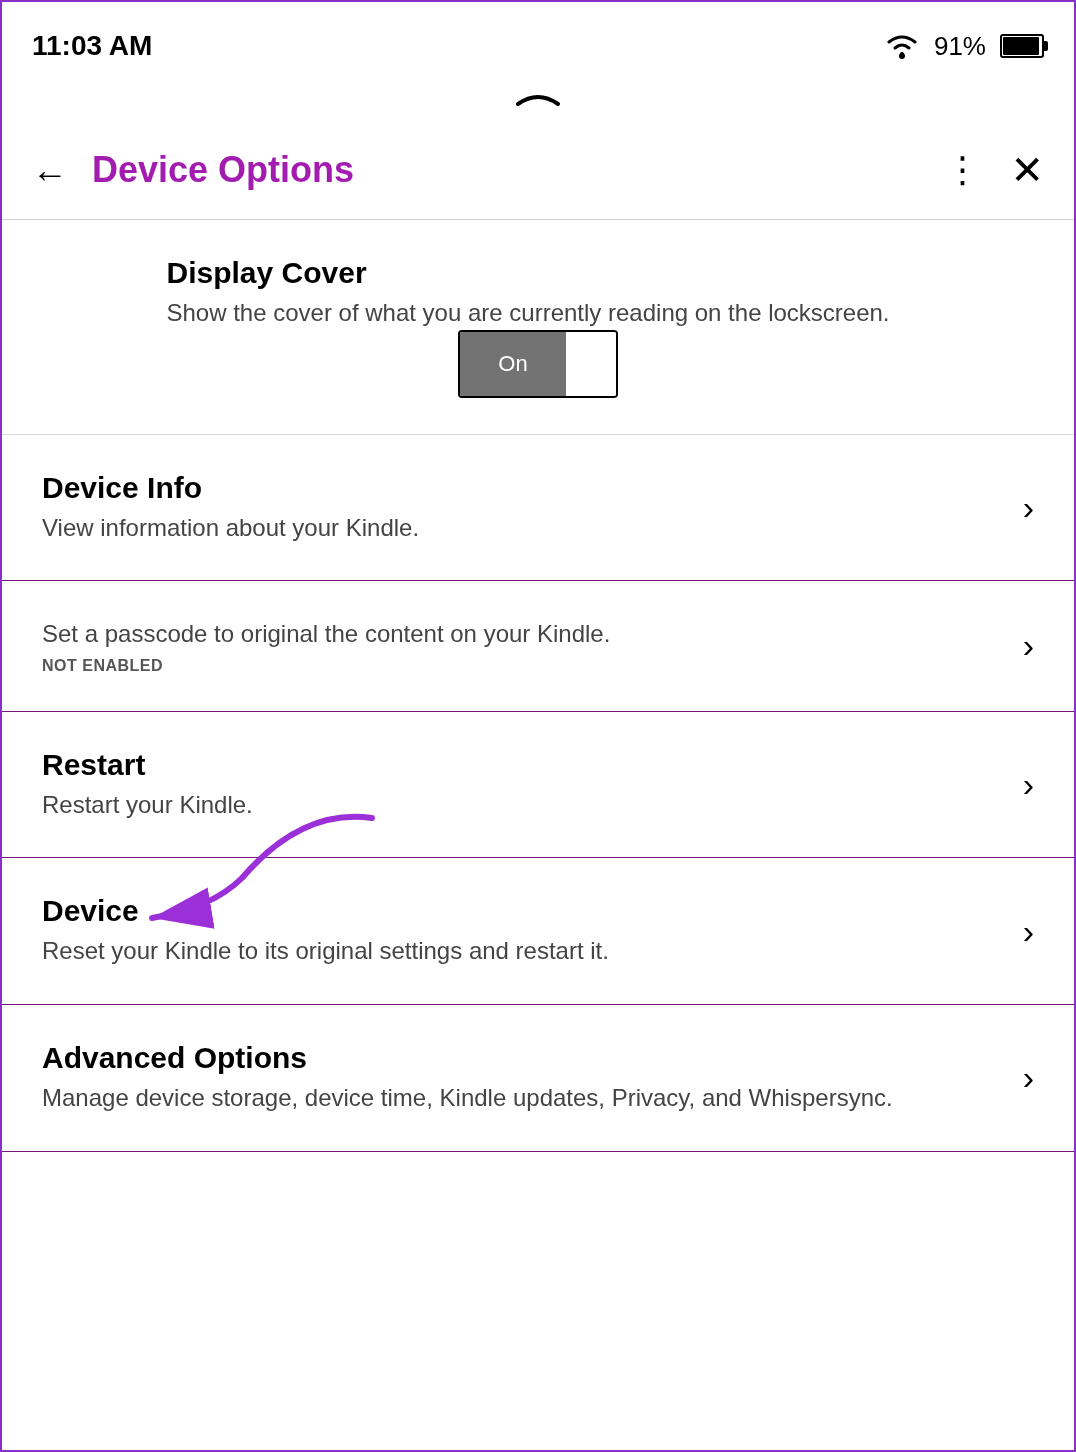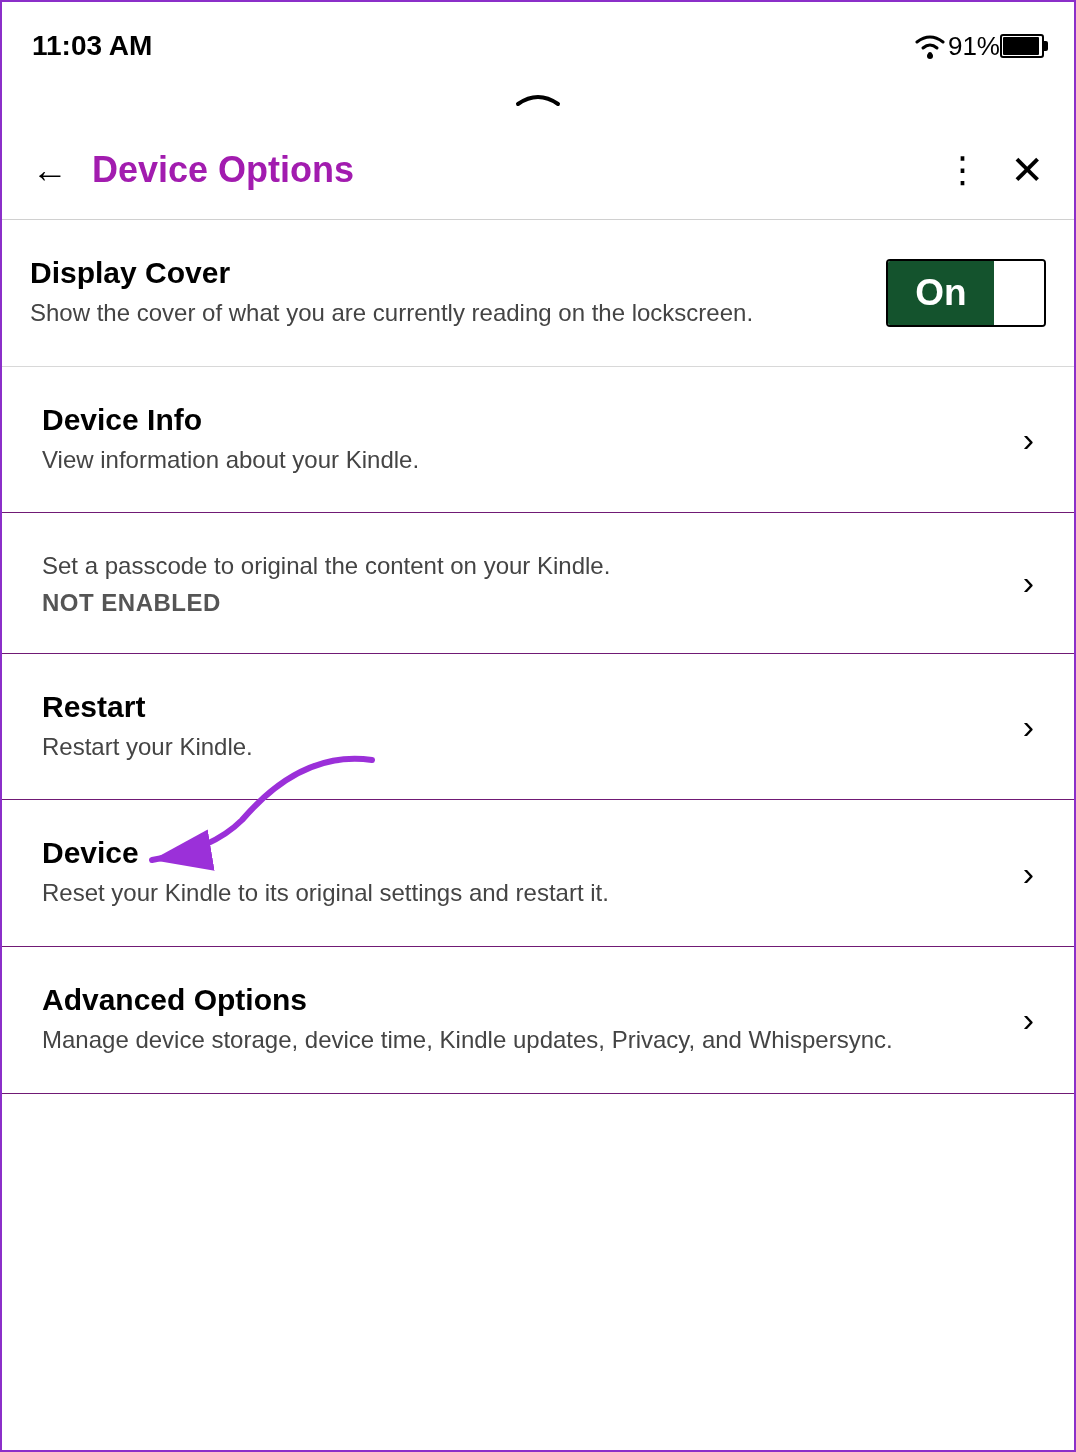--- a/index.html
+++ b/index.html
@@ -28,21 +28,21 @@
 
     .status-time {
       font-size: 28px;
       font-weight: 700;
       color: #000;
     }
 
     .status-right {
       display: flex;
       align-items: center;
-      gap: 0;
+      gap: 14px;
     }
 
     .battery-text {
       font-size: 26px;
       color: #000;
     }
 
     .battery-icon {
       display: inline-flex;
       align-items: center;
@@ -161,21 +161,21 @@
       margin-bottom: 6px;
     }
 
     .menu-item-subtitle {
       font-size: 24px;
       color: #444;
       line-height: 1.4;
     }
 
     .menu-item-status {
-      font-size: 24px;
+      font-size: 16px;
       font-weight: 700;
       color: #555;
       text-transform: uppercase;
       margin-top: 6px;
       letter-spacing: 0.5px;
     }
 
     .chevron {
       font-size: 34px;
       color: #000;
@@ -188,44 +188,45 @@
       align-items: center;
       width: 160px;
       height: 68px;
       border: 2.5px solid #000;
       border-radius: 4px;
       overflow: hidden;
       flex-shrink: 0;
     }
 
     .toggle-on {
-      background: #14532d;
+      background: #737373;
       color: #fff;
-      font-size: 37px;
-      font-weight: 700;
+      font-size: 22px;
+      font-weight: 400;
       display: flex;
       align-items: center;
       justify-content: center;
       flex: 1;
       height: 100%;
     }
 
     .toggle-off-indicator {
       background: #fff;
       width: 50px;
       height: 100%;
       flex-shrink: 0;
     }
 
     
     .display-cover-section {
       display: flex;
       align-items: center;
       padding: 36px 28px;
       border-bottom: 1px solid #d8d8d8;
+      flex-direction: column;
     }
 
     .display-cover-left {
       flex: 1;
       padding-right: 20px;
     }
 
     .reset-item {
       position: relative;
     }

